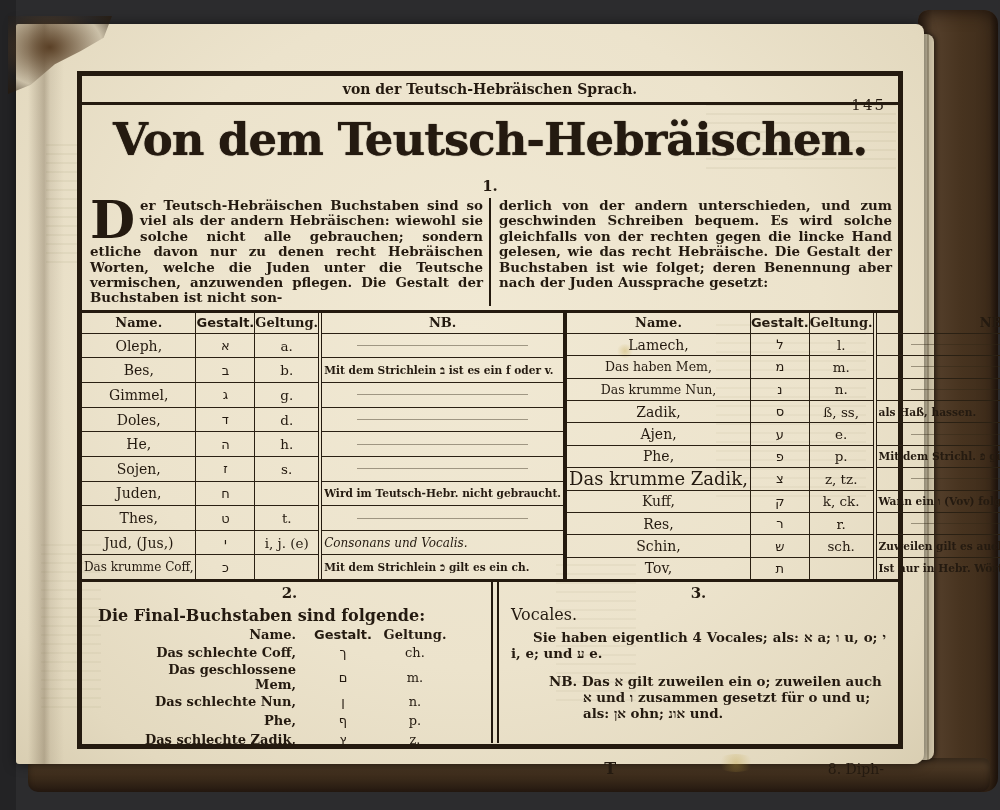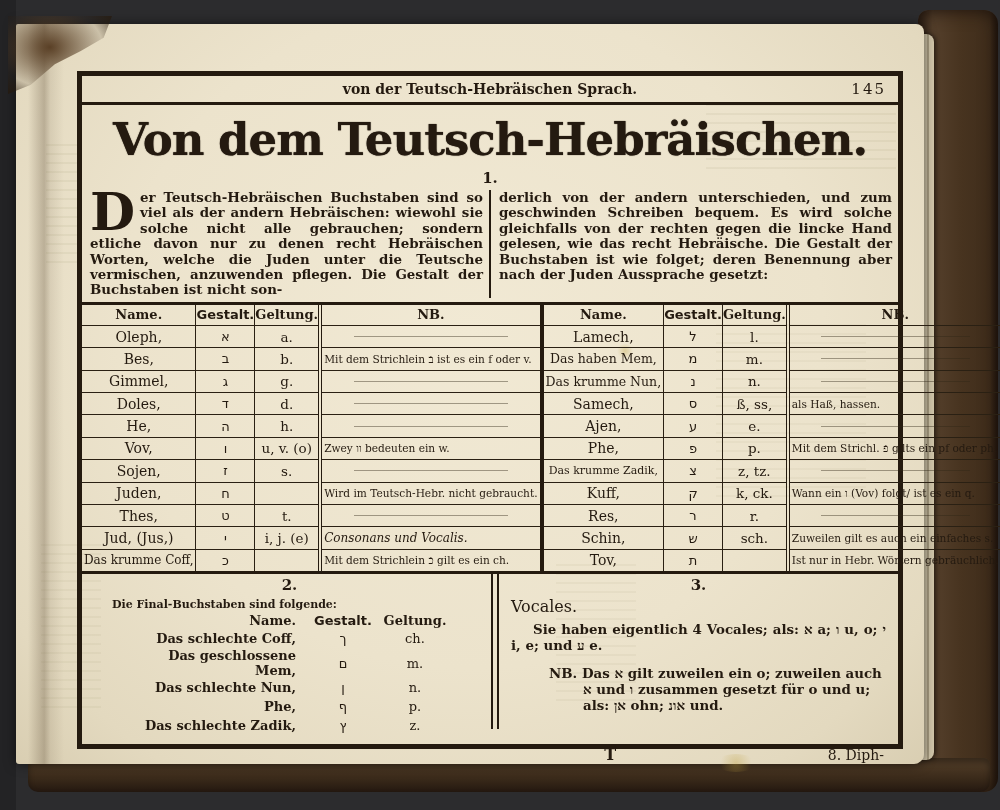--- a/index.html
+++ b/index.html
@@ -32,53 +32,53 @@
   .ghost{position:absolute;opacity:.5;background:repeating-linear-gradient(180deg,
      rgba(125,120,75,.16) 0 2px,rgba(125,120,75,0) 2px 9px);filter:blur(.6px);}
   .stain{position:absolute;border-radius:50%;background:radial-gradient(circle,rgba(190,160,60,.35),rgba(190,160,60,0) 70%);}
 
   
   .frame{position:absolute;left:61px;top:47px;width:816px;height:668px;
     border:5px solid #241a0f;color:#241a10;}
   .hrule{height:3px;background:#241a0f;}
   .head{position:relative;height:26px;}
   .head .rt{position:absolute;left:0;right:0;top:5px;text-align:center;font-size:14px;font-weight:bold;}
-  .head .pn{position:absolute;right:12px;top:4px;font-size:15px;letter-spacing:2px;}
+  .head .pn{position:absolute;right:12px;top:20px;font-size:15px;letter-spacing:2px;}
 
   .title{text-align:center;font-size:45px;font-weight:bold;letter-spacing:-1px;
-    margin:6px 0 0 0;height:58px;line-height:58px;text-shadow:0 0 1px #241a10;}
+    margin:6px 0 8px 0;height:58px;line-height:58px;text-shadow:0 0 1px #241a10;}
   .secnum{text-align:center;font-size:15px;font-weight:bold;height:21px;}
 
   .intro{display:flex;padding:0 6px 4px 8px;}
   .intro .col{width:50%;font-size:13.4px;line-height:15.4px;text-align:justify;font-weight:bold;}
   .intro .col.left{padding-right:6px;}
   .intro .col.right{padding-left:8px;}
   .vline1{width:2px;background:#241a0f;}
   .dropcap{float:left;font-size:52px;line-height:40px;padding:2px 5px 0 0;font-weight:bold;}
 
   .lettertables{display:flex;border-top:3px solid #241a0f;border-bottom:3px solid #241a0f;}
   .lettertables table{border-collapse:collapse;table-layout:fixed;flex:1;}
   .dbl{width:4px;border-left:2px solid #241a0f;border-right:2px solid #241a0f;}
   .lettertables th{font-size:13px;font-weight:bold;height:20px;padding:0;}
   .lettertables td{height:21.4px;padding:0 2px;overflow:hidden;white-space:nowrap;}
   .lettertables tr+tr td,.lettertables tbody tr td{border-top:1.5px solid #2a2013;}
   .c-g,.c-v{border-left:1.5px solid #2a2013;text-align:center;}
-  .c-nb{border-left:4px double #241a0f;font-size:10.6px;font-weight:normal;padding-left:4px;}
+  .c-nb{border-left:4px double #241a0f;font-size:10.6px;font-weight:bold;padding-left:4px;}
   .c-n{text-align:center;font-size:14px;}
   .c-g{font-size:13px;font-family:"DejaVu Sans",sans-serif;}
   .c-v{font-size:13.5px;}
   td.c-nb:empty::after{content:"";display:block;height:1px;width:72%;margin:0 auto;
     background:rgba(48,38,22,.42);}
   .italic{font-style:italic;font-weight:normal;font-size:12px;}
 
   .bottom{display:flex;min-height:152px;}
   .bleft{width:403px;padding:2px 0 0 6px;}
   .bright{flex:1;padding:2px 12px 0 12px;}
   .bdiv{width:4px;border-left:2px solid #241a0f;border-right:2px solid #241a0f;margin-bottom:6px;}
-  .finheading{font-size:11px;font-weight:bold;margin:1px 0 2px 24px;}
+  .finheading{font-size:16px;font-weight:bold;margin:1px 0 2px 10px;}
   .fintable{border-collapse:collapse;margin-left:38px;}
   .fintable th{font-size:13px;font-weight:bold;padding:0 0 1px 0;}
   .fintable td{height:19px;padding:0;font-size:13px;}
   .fin-name{width:170px;text-align:right;padding-right:14px !important;font-weight:bold;}
   .fin-g{width:66px;text-align:center;font-family:"DejaVu Sans",sans-serif;}
   .fin-v{width:78px;text-align:center;}
   .voc-title{font-size:16px;height:22px;}
   .voc-p{font-size:13.4px;line-height:16px;text-align:justify;text-indent:22px;margin:2px 0 0 0;font-weight:bold;}
   .nb-p{font-size:13.4px;line-height:16px;margin:12px 0 0 72px;text-indent:-34px;font-weight:bold;}
 
@@ -162,26 +162,20 @@
                 <td class="c-v">d.</td>
                 <td class="c-nb"></td>
               </tr>
             <tr>
                 <td class="c-n">He,</td>
                 <td class="c-g">ה</td>
                 <td class="c-v">h.</td>
                 <td class="c-nb"></td>
               </tr>
             <tr>
-                <td class="c-n">Vov,</td>
-                <td class="c-g">ו</td>
-                <td class="c-v">u, v. (o)</td>
-                <td class="c-nb">Zwey וו bedeuten ein w.</td>
-              </tr>
-            <tr>
                 <td class="c-n">Sojen,</td>
                 <td class="c-g">ז</td>
                 <td class="c-v">s.</td>
                 <td class="c-nb"></td>
               </tr>
             <tr>
                 <td class="c-n">Juden,</td>
                 <td class="c-g">ח</td>
                 <td class="c-v"></td>
                 <td class="c-nb">Wird im Teutsch-Hebr. nicht gebraucht.</td>
@@ -229,39 +223,39 @@
                 <td class="c-v">m.</td>
                 <td class="c-nb"></td>
               </tr>
             <tr>
                 <td class="c-n" style="font-size:12.5px">Das krumme Nun,</td>
                 <td class="c-g">נ</td>
                 <td class="c-v">n.</td>
                 <td class="c-nb"></td>
               </tr>
             <tr>
-                <td class="c-n">Samech,</td>
+                <td class="c-n">Zadik,</td>
                 <td class="c-g">ס</td>
                 <td class="c-v">ß, ss,</td>
                 <td class="c-nb">als Haß, hassen.</td>
               </tr>
             <tr>
                 <td class="c-n">Ajen,</td>
                 <td class="c-g">ע</td>
                 <td class="c-v">e.</td>
                 <td class="c-nb"></td>
               </tr>
             <tr>
                 <td class="c-n">Phe,</td>
                 <td class="c-g">פ</td>
                 <td class="c-v">p.</td>
                 <td class="c-nb">Mit dem Strichl. פֿ gilts ein pf oder ph.</td>
               </tr>
             <tr>
-                <td class="c-n" style="font-size:11px">Das krumme Zadik,</td>
+                <td class="c-n" style="font-size:18px">Das krumme Zadik,</td>
                 <td class="c-g">צ</td>
                 <td class="c-v">z, tz.</td>
                 <td class="c-nb"></td>
               </tr>
             <tr>
                 <td class="c-n">Kuff,</td>
                 <td class="c-g">ק</td>
                 <td class="c-v">k, ck.</td>
                 <td class="c-nb">Wann ein ו (Vov) folgt/ ist es ein q.</td>
               </tr>

